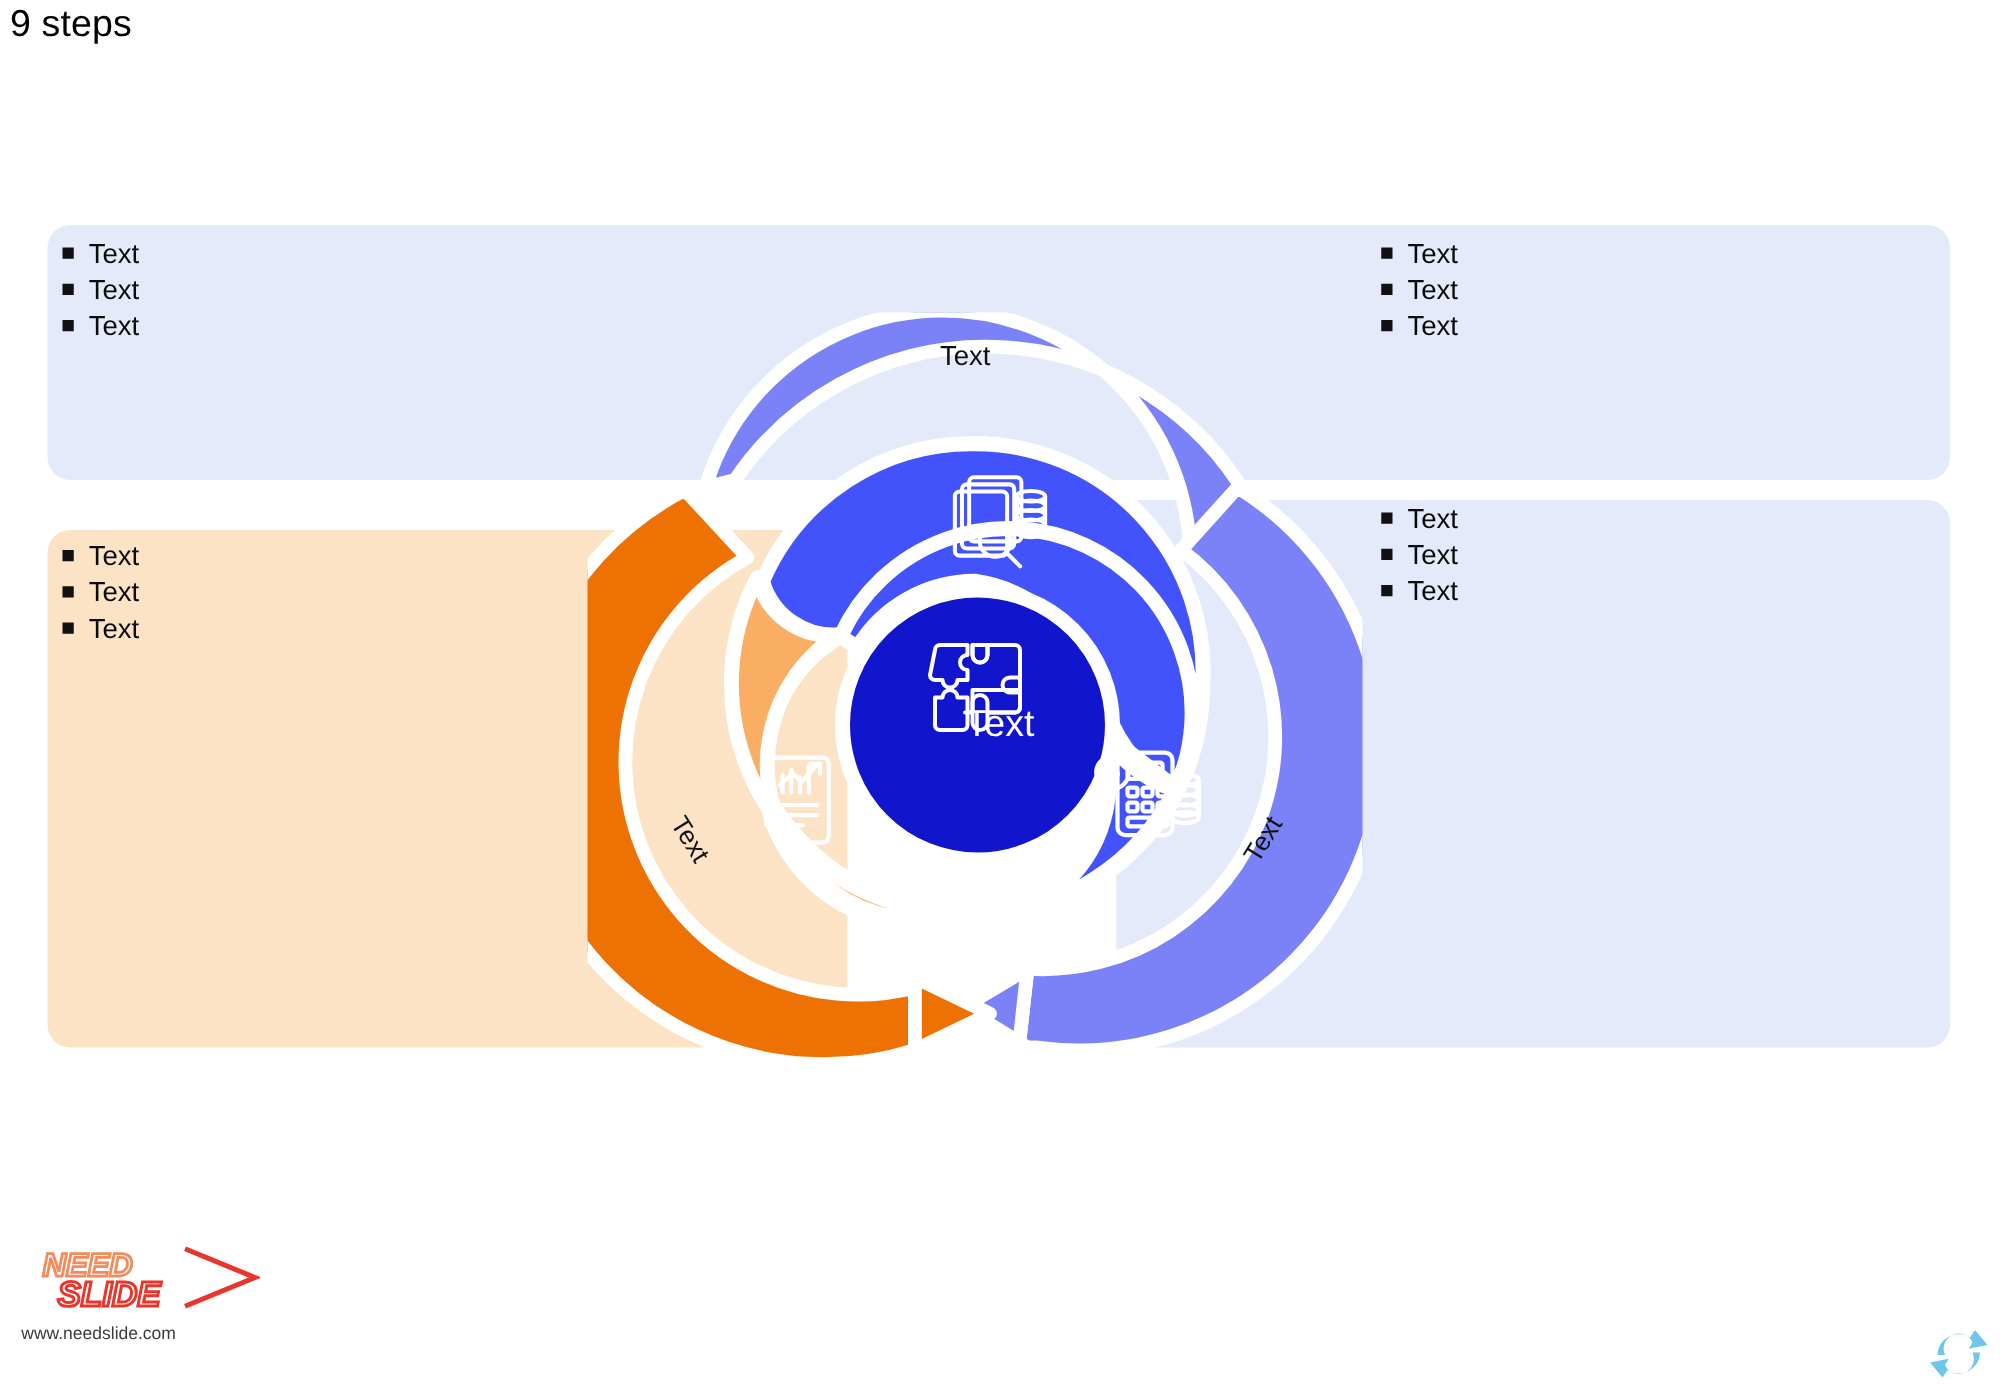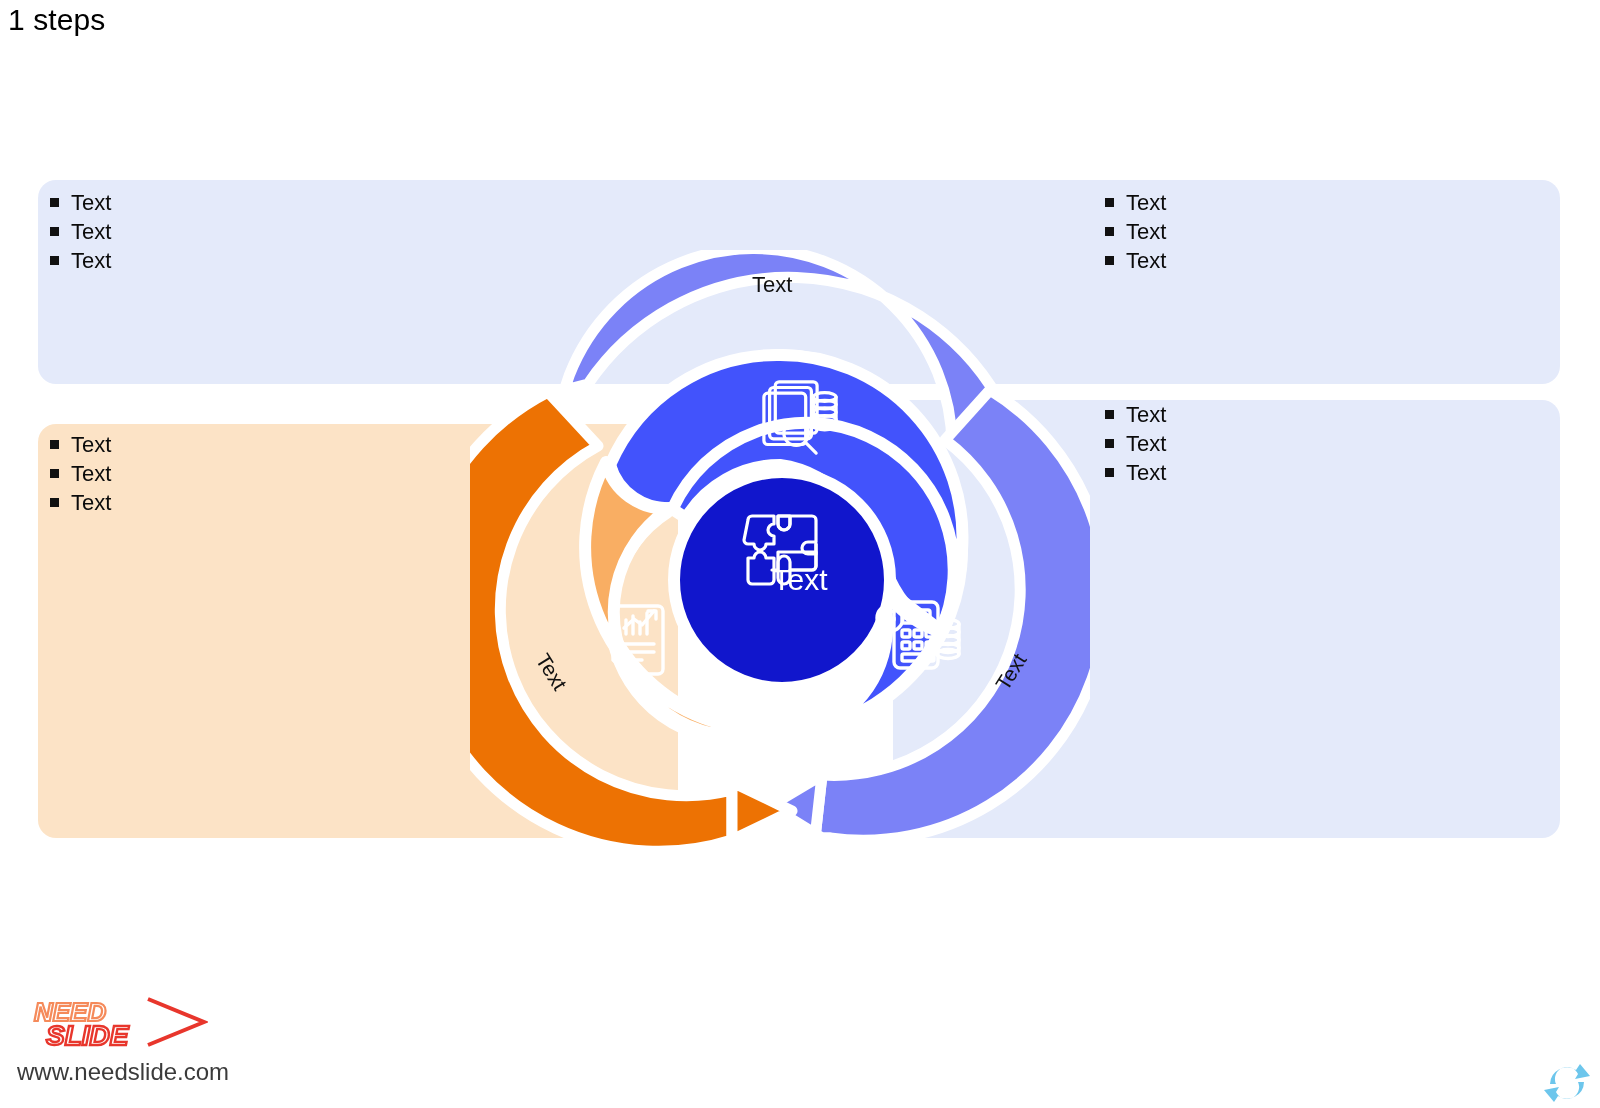--- a/index.html
+++ b/index.html
@@ -122,21 +122,21 @@
     position: absolute;
     left: 28px;
     top: 995px;
     width: 180px;
     height: 56px;
   }
   .logo-url {
     position: absolute;
     left: 17px;
     top: 1058px;
-    font-size: 24px;
+    font-size: 14px;
     color: #3b3b3b;
   }
   .page-badge {
     position: absolute;
     left: 1536px;
     top: 1058px;
     width: 62px;
     height: 50px;
   }
   .page-num {
@@ -145,21 +145,21 @@
     top: 1073px;
     width: 26px;
     text-align: center;
     font-size: 19px;
     color: #ffffff;
   }
 </style>
 </head>
 <body>
 
-<div class="slide-title">1 steps</div>
+<div class="slide-title">9 steps</div>
 
 <div class="panel panel-blue panel-top-left"></div>
 <div class="panel panel-peach panel-mid-left"></div>
 <div class="panel panel-blue panel-right-bottom"></div>
 
 <ul class="bullets bullets-tl">
   <li>
       <span class="sq"></span>
       <span>Text</span>
     </li>

